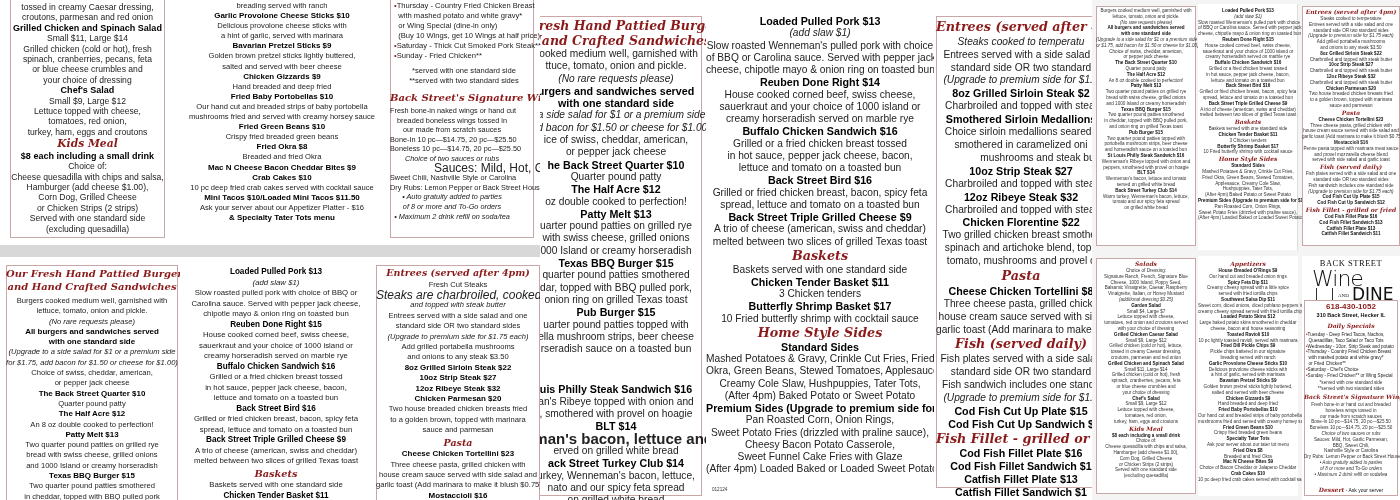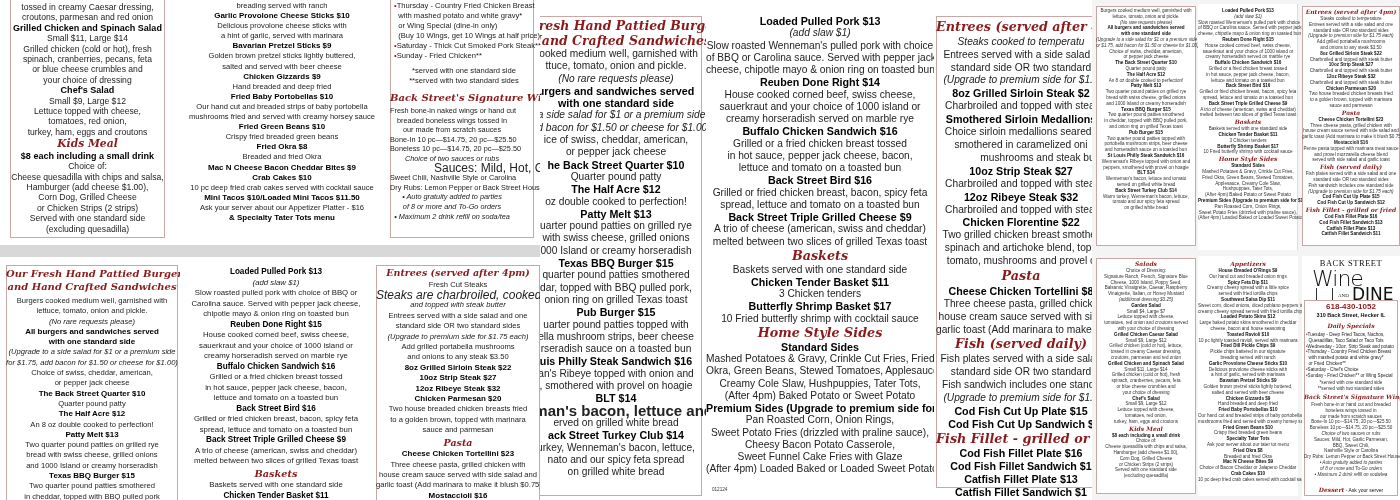--- a/index.html
+++ b/index.html
@@ -130,21 +130,21 @@
       <div class="t" style="font-size: 10.2px; line-height: 12.3px;">with swiss cheese, grilled onions</div>
       <div class="t" style="font-size: 10.2px; line-height: 12.3px;">000 Island or creamy horseradish</div>
       <div class="t b" style="font-size: 10.71px; line-height: 12.3px;">Texas BBQ Burger $15</div>
       <div class="t" style="font-size: 10.2px; line-height: 12.3px;">quarter pound patties smothered</div>
       <div class="t" style="font-size: 10.2px; line-height: 12.3px;">dar, topped with BBQ pulled pork,</div>
       <div class="t" style="font-size: 10.2px; line-height: 12.3px;">onion ring on grilled Texas toast</div>
       <div class="t b" style="font-size: 10.71px; line-height: 12.3px;">Pub Burger $15</div>
       <div class="t" style="font-size: 10.2px; line-height: 12.3px;">uarter pound patties topped with</div>
       <div class="t" style="font-size: 10.2px; line-height: 12.3px;">ella mushroom strips, beer cheese</div>
       <div class="t" style="font-size: 10.2px; line-height: 12.3px;">rseradish sauce on a toasted bun</div>
-      <div class="t b" style="font-size: 10.71px; line-height: 12.3px;">uis Philly Steak Sandwich $16</div>
+      <div class="t b" style="font-size: 10.71px; line-height: 12.3px; margin-top: 28px;">uis Philly Steak Sandwich $16</div>
       <div class="t" style="font-size: 10.2px; line-height: 12.3px;">an's Ribeye topped with onion and</div>
       <div class="t" style="font-size: 10.2px; line-height: 12.3px;">, smothered with provel on hoagie</div>
       <div class="t b" style="font-size: 10.71px; line-height: 12.3px;">BLT $14</div>
       <div class="t" style="font-size: 15px; line-height: 12.3px; font-weight: bold;">eman's bacon, lettuce and tomato</div>
       <div class="t" style="font-size: 10.2px; line-height: 12.3px;">erved on grilled white bread</div>
       <div class="t b" style="font-size: 10.71px; line-height: 12.3px;">ack Street Turkey Club $14</div>
       <div class="t" style="font-size: 10.2px; line-height: 12.3px;">urkey, Wenneman's bacon, lettuce,</div>
       <div class="t" style="font-size: 10.2px; line-height: 12.3px;">nato and our spicy feta spread</div>
       <div class="t" style="font-size: 10.2px; line-height: 12.3px;">on grilled white bread</div>
     </div>

